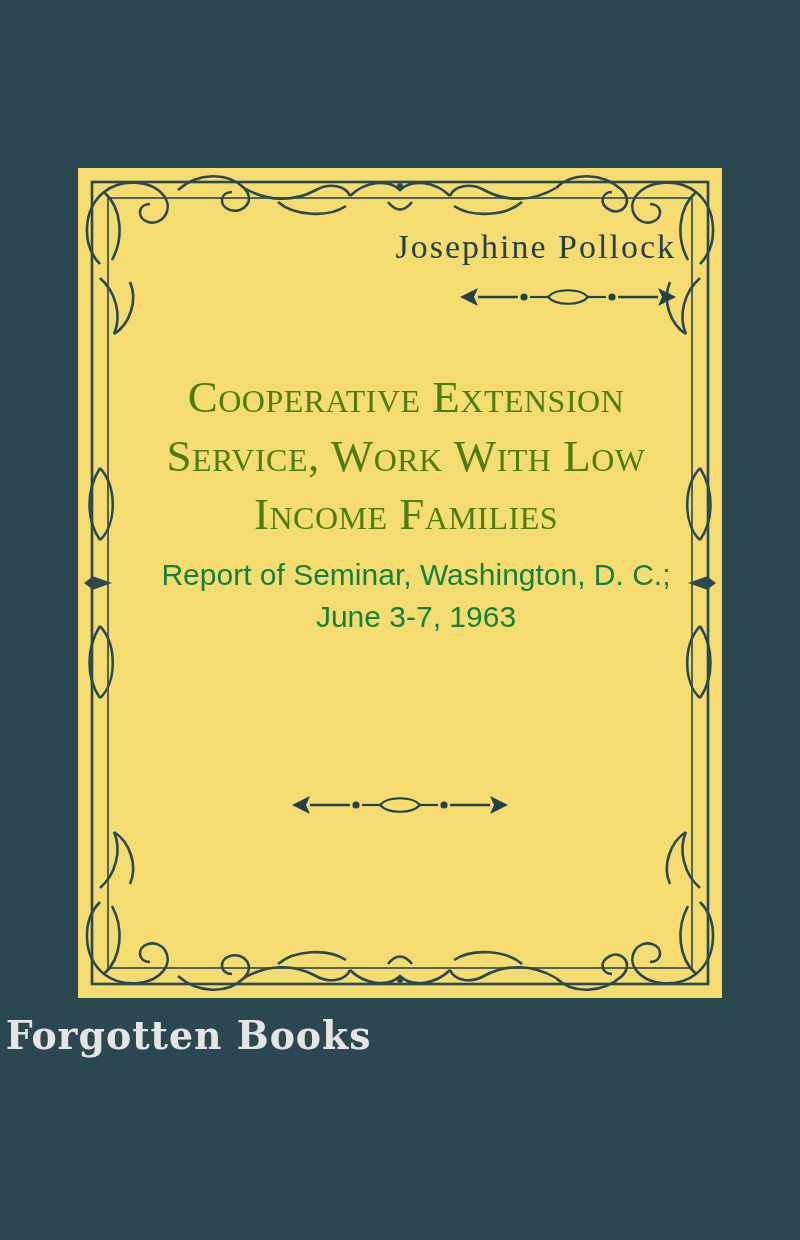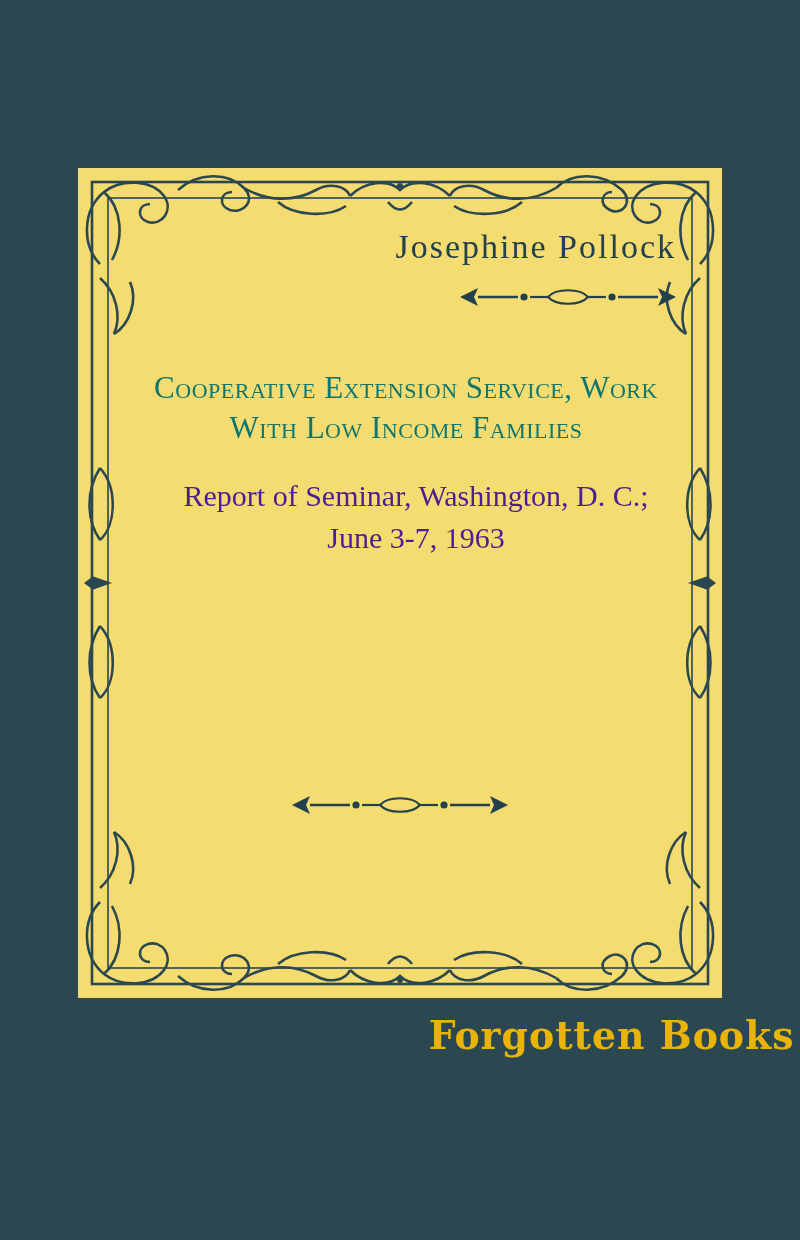--- a/index.html
+++ b/index.html
@@ -68,55 +68,55 @@
   .divider {
     margin-top: 18px;
     width: 216px;
     height: 26px;
   }
 
   .title {
     margin-top: 58px;
     width: 540px;
     text-align: center;
-    color: #0f766e;
-    font-size: 31px;
+    color: #4d7c0f;
+    font-size: 45px;
     line-height: 1.30;
     letter-spacing: 0.5px;
     font-variant: small-caps;
     font-family: "Liberation Serif", serif;
   }
 
   .subtitle {
-    margin-top: 26px;
+    margin-top: 10px;
     width: 520px;
     text-align: center;
-    color: #4c1d95;
+    color: #15803d;
     font-size: 30px;
     line-height: 1.42;
-    font-family: Liberation Serif, serif;
+    font-family: Liberation Sans, sans-serif;
   }
 
   .divider-bottom {
     position: absolute;
     left: 50%;
     transform: translateX(-50%);
     top: 624px;
     width: 216px;
     height: 26px;
   }
 
   
   .publisher {
     position: absolute;
     left: 0;
     right: 0;
     top: 1012px;
-    text-align: right;
-    color: #eab308;
+    text-align: left;
+    color: #e5e5e5;
     font-size: 39px;
     letter-spacing: 1px;
     font-family: "DejaVu Serif", serif;
     font-weight: bold;
     font-style: normal;
   }
   .publisher .pub-text {
     display: inline-block;
     transform: scaleX(0.97);
   }

